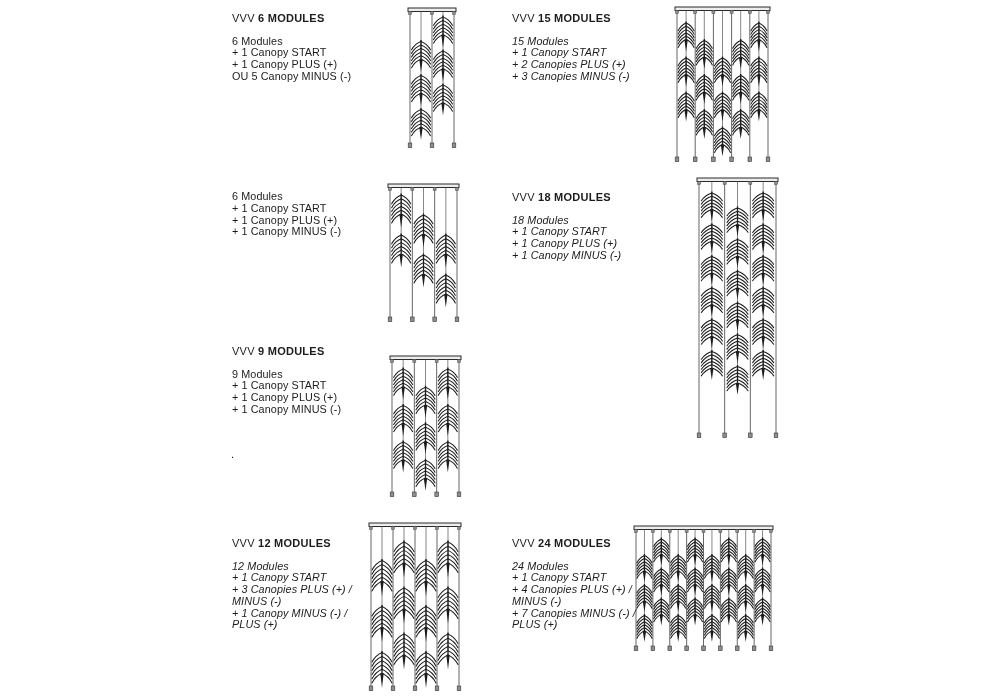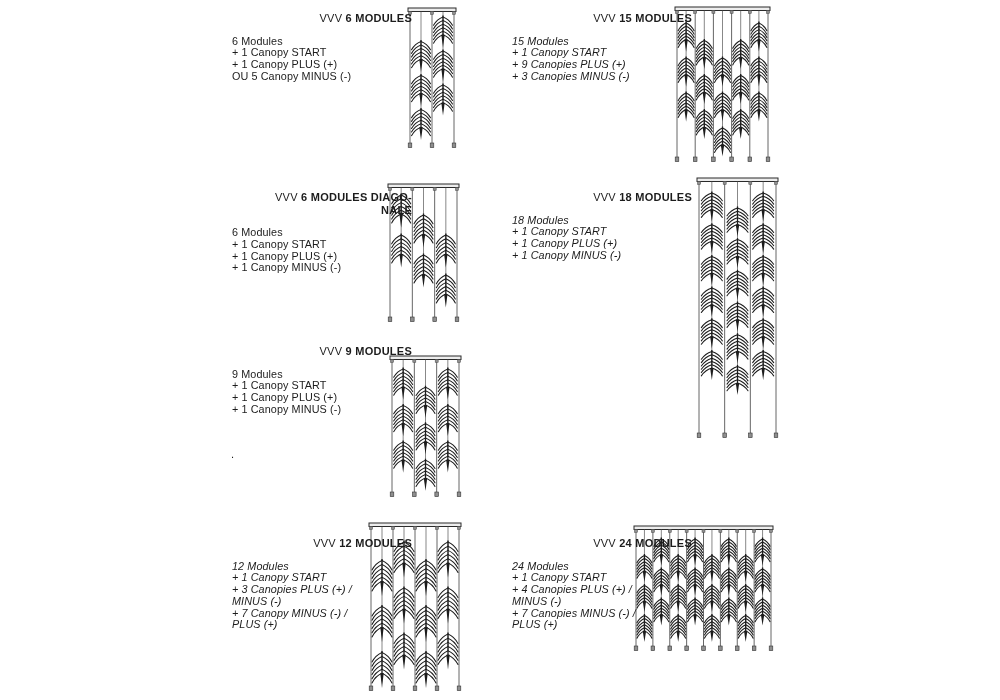--- a/index.html
+++ b/index.html
@@ -5,21 +5,21 @@
   html,body{margin:0;padding:0;}
   body{
     width:1000px;height:700px;position:relative;background:#ffffff;
     font-family:"Liberation Sans",sans-serif;color:#1c1c1c;
     -webkit-font-smoothing:antialiased;
   }
   .canvas{position:absolute;inset:0;overflow:hidden;}
   .block{position:absolute;}
   .title{
     font-size:11px;line-height:12.5px;font-weight:400;
-    margin:0 0 11px 0;letter-spacing:.25px;text-align:right;
+    margin:0 0 11px 0;letter-spacing:.25px;
   }
   .title .t-name{font-weight:700;white-space:pre-line;}
   .spec-body{font-size:10.8px;line-height:11.8px;letter-spacing:.1px;}
   .spec-body.italic{font-style:italic;}
   .stray{position:absolute;font-size:11px;line-height:11px;}
   #figs{position:absolute;left:0;top:0;}
 </style>
 </head>
 <body>
 
@@ -460,28 +460,26 @@
       <div class="line">+ 1 Canopy PLUS (+)</div>
       <div class="line">OU 5 Canopy MINUS (-)</div>
     </div>
   </section>
 
   <section class="block" style="left:512px;top:12px;width:180px">
     <h3 class="title"><span class="t-prefix">VVV</span> <span class="t-name">15 MODULES</span></h3>
     <div class="spec-body italic">
       <div class="line">15 Modules</div>
       <div class="line">+ 1 Canopy START</div>
-      <div class="line">+ 9 Canopies PLUS (+)</div>
+      <div class="line">+ 2 Canopies PLUS (+)</div>
       <div class="line">+ 3 Canopies MINUS (-)</div>
     </div>
   </section>
 
   <section class="block" style="left:232px;top:191px;width:180px">
-    <h3 class="title"><span class="t-prefix">VVV</span> <span class="t-name">6 MODULES DIAGO-
-NALE</span></h3>
     <div class="spec-body">
       <div class="line">6 Modules</div>
       <div class="line">+ 1 Canopy START</div>
       <div class="line">+ 1 Canopy PLUS (+)</div>
       <div class="line">+ 1 Canopy MINUS (-)</div>
     </div>
   </section>
 
   <section class="block" style="left:512px;top:191px;width:180px">
     <h3 class="title"><span class="t-prefix">VVV</span> <span class="t-name">18 MODULES</span></h3>
@@ -505,21 +503,21 @@
 
   <div class="stray" style="left:231px;top:449px;">.</div>
 
   <section class="block" style="left:232px;top:537px;width:180px">
     <h3 class="title"><span class="t-prefix">VVV</span> <span class="t-name">12 MODULES</span></h3>
     <div class="spec-body italic">
       <div class="line">12 Modules</div>
       <div class="line">+ 1 Canopy START</div>
       <div class="line">+ 3 Canopies PLUS (+) /</div>
       <div class="line">MINUS (-)</div>
-      <div class="line">+ 7 Canopy MINUS (-) /</div>
+      <div class="line">+ 1 Canopy MINUS (-) /</div>
       <div class="line">PLUS (+)</div>
     </div>
   </section>
 
   <section class="block" style="left:512px;top:537px;width:180px">
     <h3 class="title"><span class="t-prefix">VVV</span> <span class="t-name">24 MODULES</span></h3>
     <div class="spec-body italic">
       <div class="line">24 Modules</div>
       <div class="line">+ 1 Canopy START</div>
       <div class="line">+ 4 Canopies PLUS (+) /</div>

